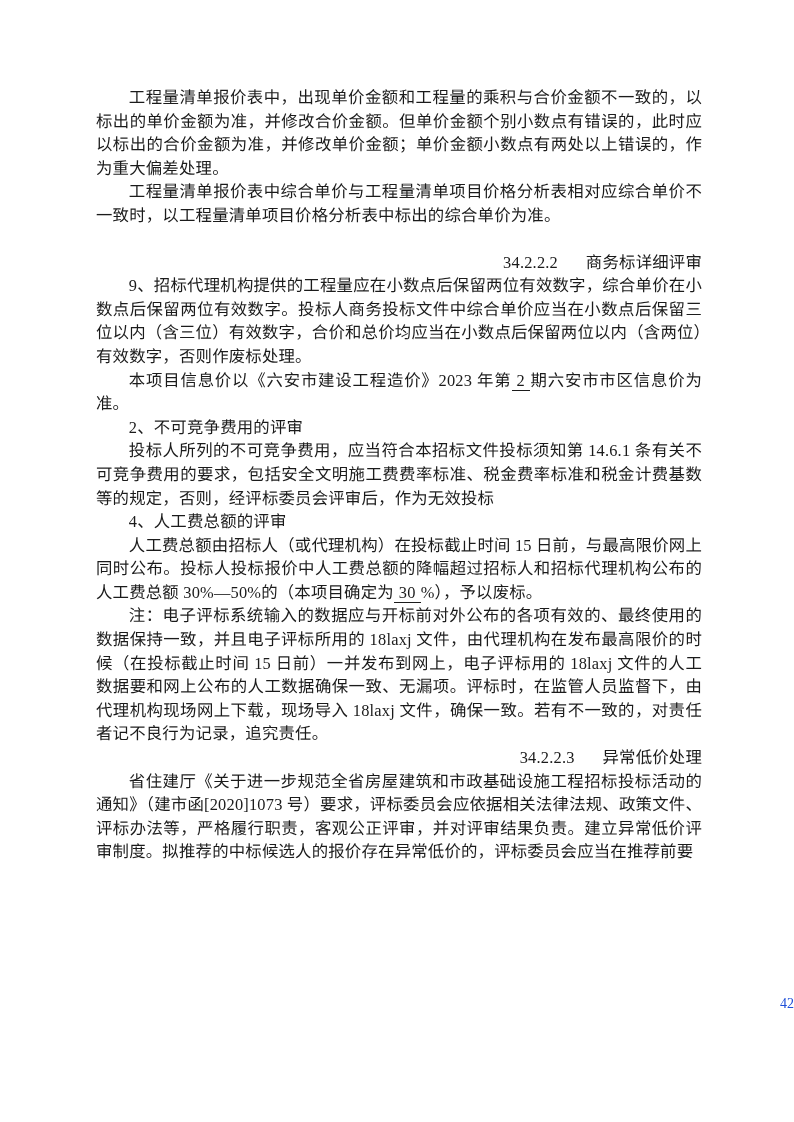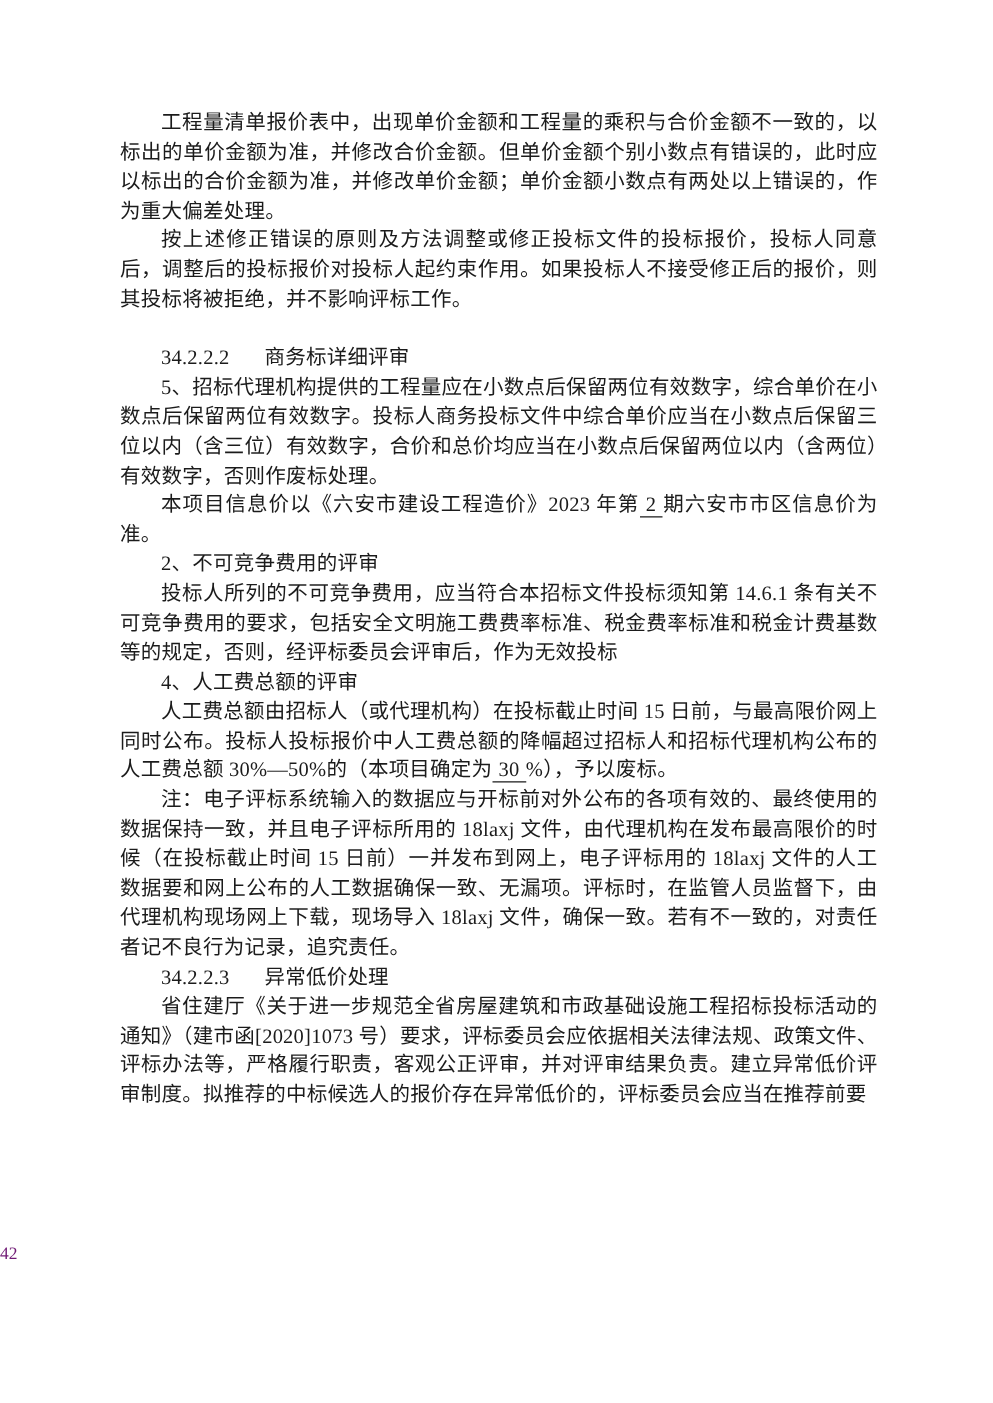--- a/index.html
+++ b/index.html
@@ -24,64 +24,64 @@
   }
   .text-block p {
     margin: 0;
     font-size: 16.4px;
     line-height: 23.6px;
     text-align: justify;
     text-indent: 2em;
     letter-spacing: 0.2px;
   }
   p.heading {
-    text-align: left;
+    text-align: right;
   }
   p.heading .h-num {
     margin-right: 1.7em;
   }
   p.space-above {
     margin-top: 23px;
   }
   .bold {
     font-weight: normal;
   }
   .blank-underline {
     border-bottom: 1px solid #1b1b1b;
     padding: 0 5px;
   }
   .footer-pagenum {
     position: absolute;
     left: 0;
     right: 0;
     bottom: 60px;
-    text-align: left;
+    text-align: right;
     font-size: 14px;
-    color: #701a75;
+    color: #1d4ed8;
     font-family: "Liberation Serif", "DejaVu Serif", serif;
   }
 </style>
 </head>
 <body>
 
 <div class="page">
   <div class="text-block">
 
     <p>工程量清单报价表中，出现单价金额和工程量的乘积与合价金额不一致的，以标出的单价金额为准，并修改合价金额。但单价金额个别小数点有错误的，此时应以标出的合价金额为准，并修改单价金额；单价金额小数点有两处以上错误的，作为重大偏差处理。</p>
 
 
+    <p>工程量清单报价表中综合单价与工程量清单项目价格分析表相对应综合单价不一致时，以工程量清单项目价格分析表中标出的综合单价为准。</p>
 
-    <p>按上述修正错误的原则及方法调整或修正投标文件的投标报价，投标人同意后，调整后的投标报价对投标人起约束作用。如果投标人不接受修正后的报价，则其投标将被拒绝，并不影响评标工作。</p>
 
 
     <p class="heading space-above">
       <span class="h-num">34.2.2.2</span><span>商务标详细评审</span>
     </p>
 
-    <p>5、招标代理机构提供的工程量应在小数点后保留两位有效数字，综合单价在小数点后保留两位有效数字。投标人商务投标文件中综合单价应当在小数点后保留三位以内（含三位）有效数字，合价和总价均应当在小数点后保留两位以内（含两位）有效数字，否则作废标处理。</p>
+    <p>9、招标代理机构提供的工程量应在小数点后保留两位有效数字，综合单价在小数点后保留两位有效数字。投标人商务投标文件中综合单价应当在小数点后保留三位以内（含三位）有效数字，合价和总价均应当在小数点后保留两位以内（含两位）有效数字，否则作废标处理。</p>
 
     <p>
       <span>本项目信息价以《六安市建设工程造价》2023 年第</span><span class="blank-underline">2</span><span>期六安市市区信息价为准。</span>
     </p>
 
     <p>2、不可竞争费用的评审</p>
 
     <p>投标人所列的不可竞争费用，应当符合本招标文件投标须知第 14.6.1 条有关不可竞争费用的要求，包括安全文明施工费费率标准、税金费率标准和税金计费基数等的规定，否则，经评标委员会评审后，作为无效投标</p>
 
     <p>4、人工费总额的评审</p>

